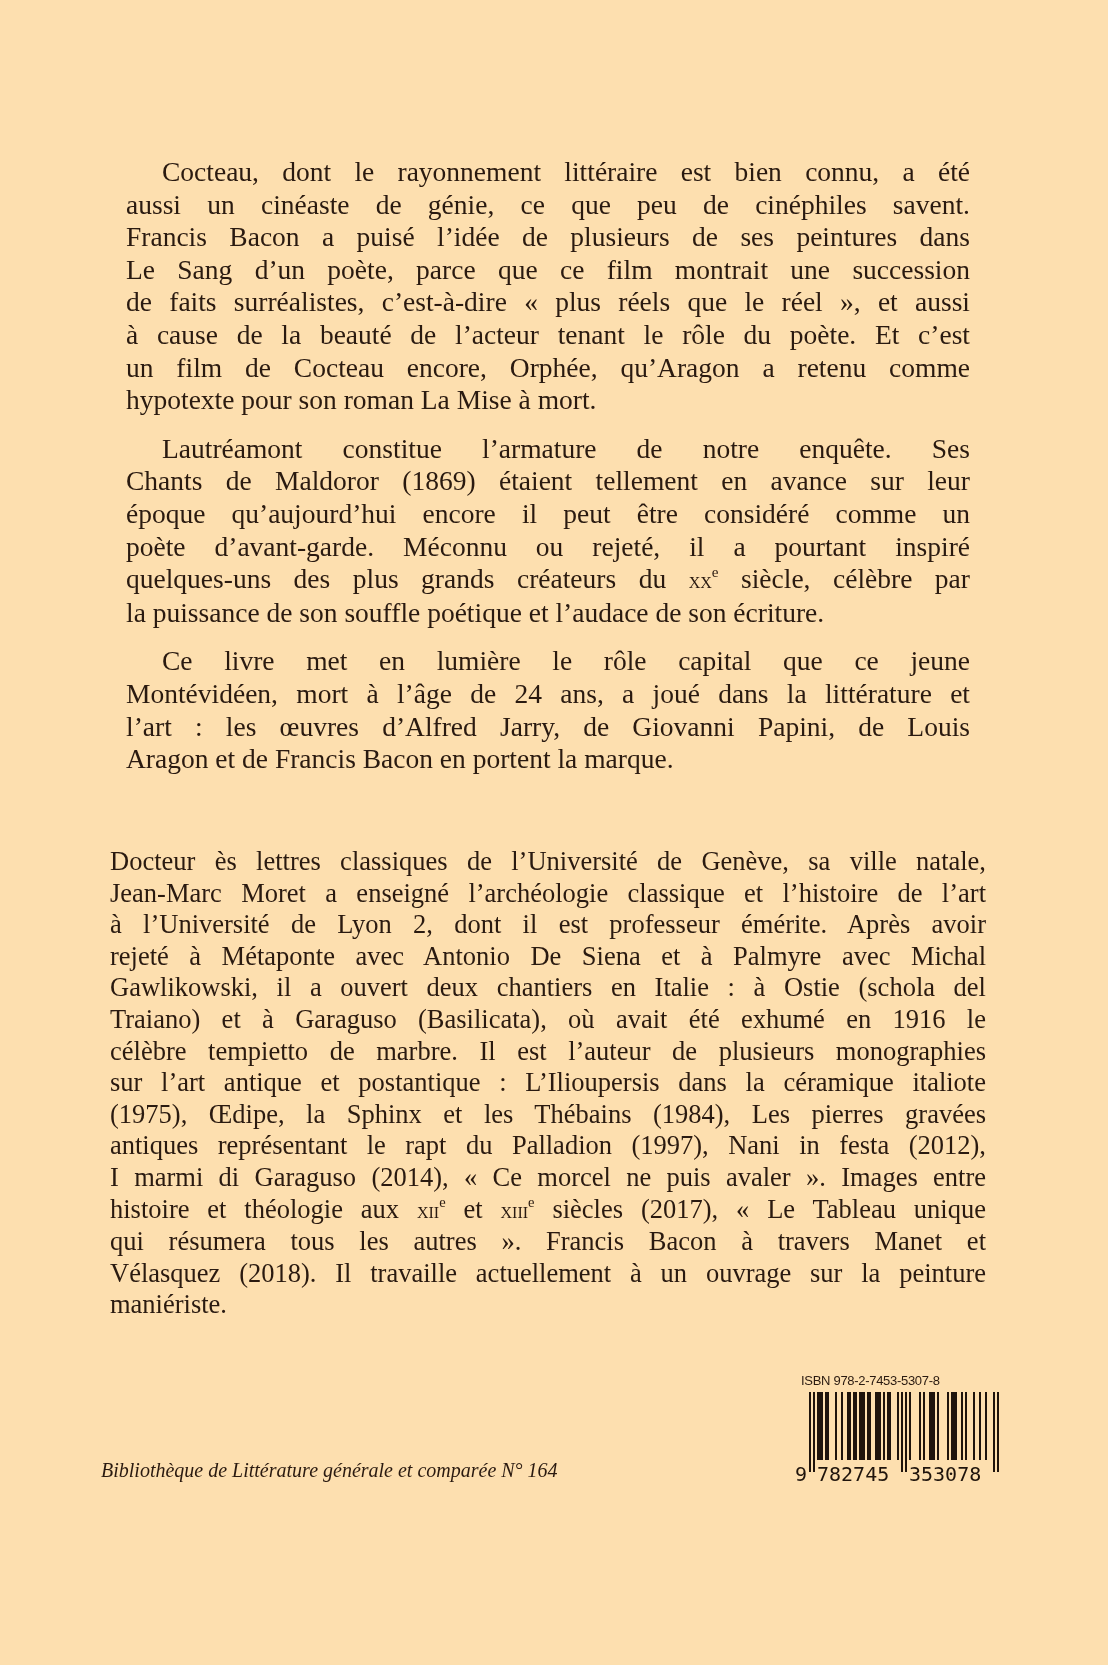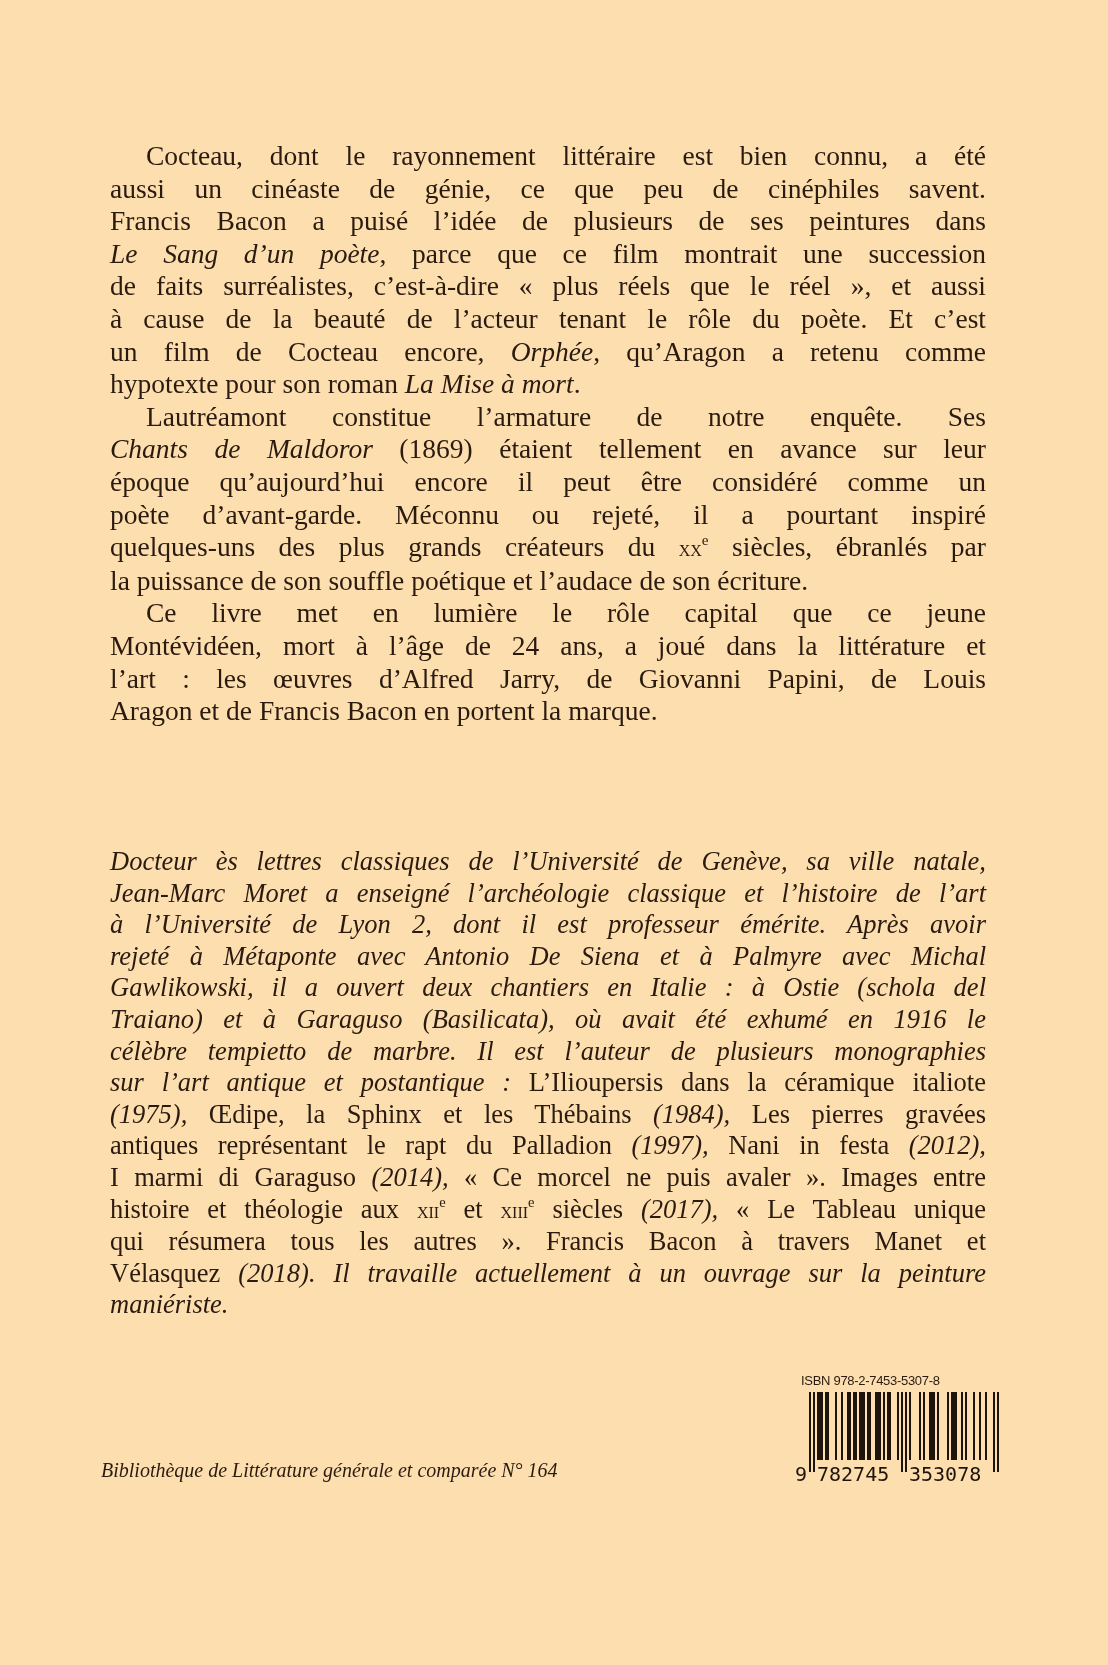--- a/index.html
+++ b/index.html
@@ -15,35 +15,35 @@
   .col {
     position: absolute;
     left: 110px;
     width: 876px;
   }
   .intro {
     top: 140px;
     font-size: 27.5px;
     line-height: 32.6px;
   }
-  .intro .para { margin: 0; }
+  .intro .para { margin: 16px; }
   .line {
     display: block;
     white-space: nowrap;
     text-align: justify;
     text-align-last: justify;
   }
   .line.last { text-align-last: left; }
   .indent { padding-left: 36px; }
   .bio {
     top: 846px;
     font-size: 26.5px;
     line-height: 31.6px;
   }
-  .it { font-style: italic; }
+  .it { }
   .sc { font-variant: small-caps; font-size: 0.85em; }
   sup.e { font-size: 0.55em; vertical-align: 0.75em; line-height: 0; }
   .series {
     position: absolute;
     left: 101px;
     top: 1459px;
     font-size: 20px;
     font-style: italic;
   }
   .isbn-block {
@@ -77,21 +77,21 @@
       <span class="line "><span>de faits surréalistes, c’est-à-dire « plus réels que le réel », et aussi</span></span>
       <span class="line "><span>à cause de la beauté de l’acteur tenant le rôle du poète. Et c’est</span></span>
       <span class="line "><span>un film de Cocteau encore, </span><span class="it">Orphée</span><span>, qu’Aragon a retenu comme</span></span>
       <span class="line  last"><span>hypotexte pour son roman </span><span class="it">La Mise à mort</span><span>.</span></span>
     </div>
     <div class="para">
       <span class="line  indent"><span>Lautréamont constitue l’armature de notre enquête. Ses</span></span>
       <span class="line "><span class="it">Chants de Maldoror</span><span> (1869) étaient tellement en avance sur leur</span></span>
       <span class="line "><span>époque qu’aujourd’hui encore il peut être considéré comme un</span></span>
       <span class="line "><span>poète d’avant-garde. Méconnu ou rejeté, il a pourtant inspiré</span></span>
-      <span class="line "><span>quelques-uns des plus grands créateurs du </span><span class="sc">xx</span><sup class="e">e</sup><span> siècles, ébranlés par</span></span>
+      <span class="line "><span>quelques-uns des plus grands créateurs du </span><span class="sc">xx</span><sup class="e">e</sup><span> siècle, célèbre par</span></span>
       <span class="line  last"><span>la puissance de son souffle poétique et l’audace de son écriture.</span></span>
     </div>
     <div class="para">
       <span class="line  indent"><span>Ce livre met en lumière le rôle capital que ce jeune</span></span>
       <span class="line "><span>Montévidéen, mort à l’âge de 24 ans, a joué dans la littérature et</span></span>
       <span class="line "><span>l’art : les œuvres d’Alfred Jarry, de Giovanni Papini, de Louis</span></span>
       <span class="line  last"><span>Aragon et de Francis Bacon en portent la marque.</span></span>
     </div>
   </div>
 

